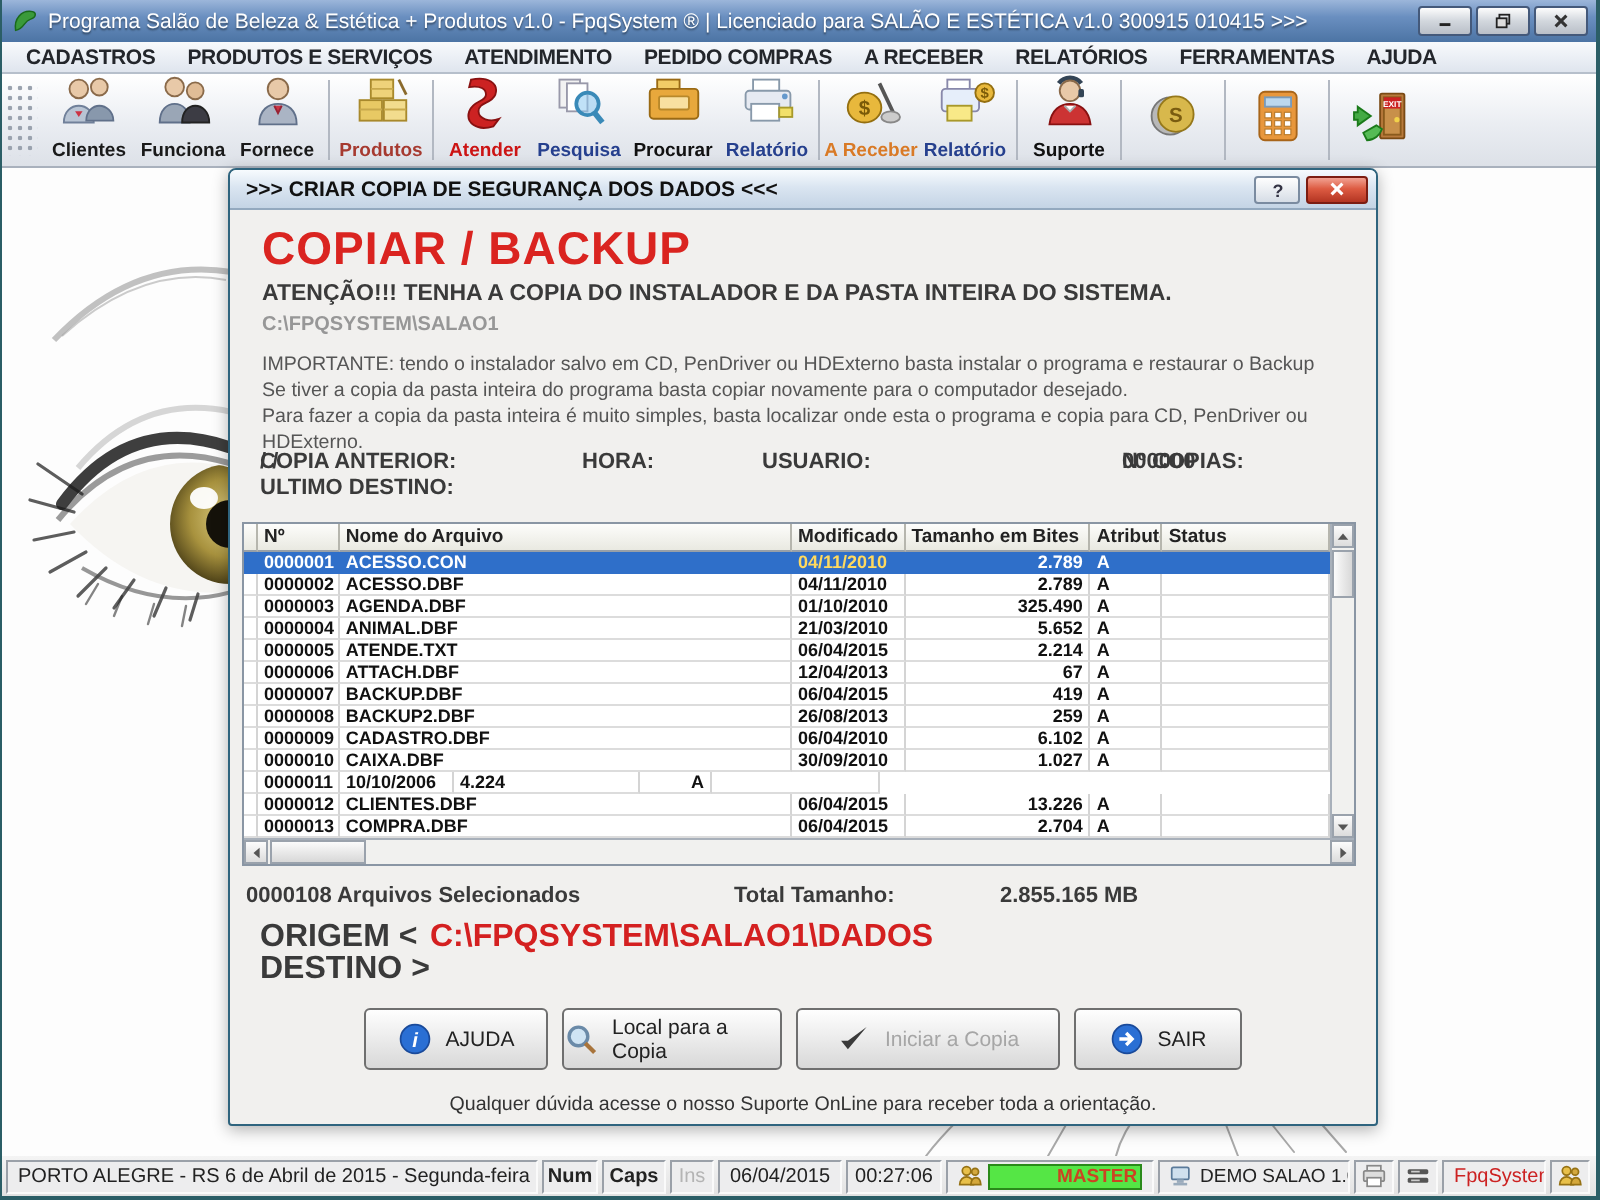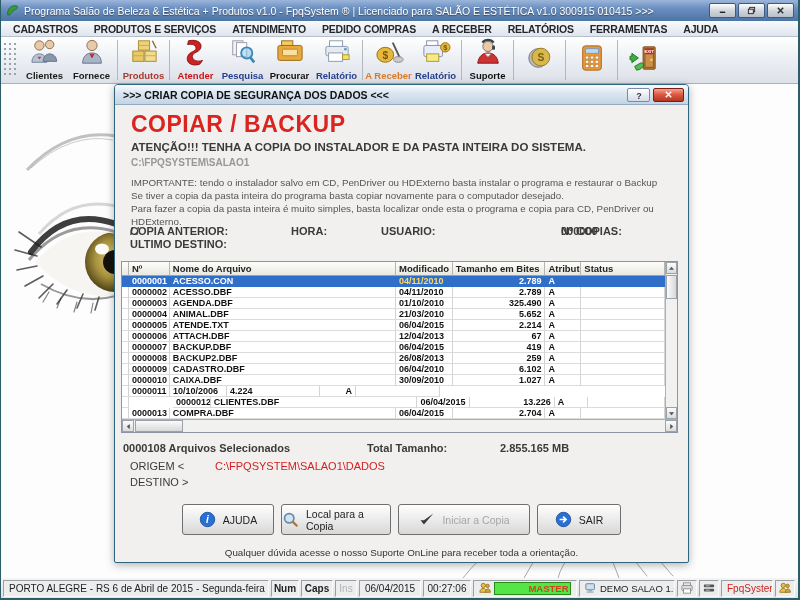--- a/index.html
+++ b/index.html
@@ -92,21 +92,21 @@
   .sb-arrow svg { width:7px; height:7px; }
   .v-thumb { height:24px; margin-top:1px; background:linear-gradient(90deg,#fbfbfb,#d8d8d8);
     border:1px solid #9aa2ac; }
   .hscroll { height:13px; border-top:1px solid #a8b0ba; background:#f1f1ef; display:flex; }
   .hs-arrow { width:12px; height:100%; background:linear-gradient(#fcfcfc,#dcdcdc);
     border:1px solid #9aa2ac; display:flex; align-items:center; justify-content:center; }
   .hs-arrow svg { width:7px; height:7px; }
   .h-thumb { width:48px; margin-left:1px; background:linear-gradient(#fbfbfb,#d8d8d8); border:1px solid #9aa2ac; }
 
   .summary span { position:absolute; font-size:11px; font-weight:700; color:#3a3a3a; white-space:nowrap; }
-  .origem span, .destino span { position:absolute; font-size:11px; font-weight:400; white-space:nowrap; }
+  .origem span, .destino span { position:absolute; font-size:16px; font-weight:700; white-space:nowrap; }
 
   .dlg-buttons { position:absolute; left:0; top:399px; width:100%; display:flex;
     justify-content:center; gap:7px; }
   .dlg-btn { height:31px; border:1px solid #6f6f6f; border-radius:3px;
     background:linear-gradient(#fefefe,#ececec 48%,#d8d8d8); display:flex; align-items:center;
     justify-content:center; gap:7px; font-size:10.5px; color:#222; }
   .dlg-btn svg { width:17px; height:17px; }
   .dlg-btn.disabled { color:#a6a6a6; }
   .dlg-footer { position:absolute; left:0; top:442px; width:100%; text-align:center;
     font-size:9.8px; color:#333; }
@@ -171,20 +171,29 @@
     <div class="grip"></div>
   <div class="tool-btn">
         <span><svg viewBox="0 0 32 30">
             <circle cx="10" cy="8" r="5" fill="#e8c9a8" stroke="#8a6a4a"></circle>
             <path d="M2 26c0-6 4-9 8-9s8 3 8 9z" fill="#b8c4d4" stroke="#70809a"></path>
             <circle cx="21" cy="7" r="4.5" fill="#e8c9a8" stroke="#8a6a4a"></circle>
             <path d="M14 25c0-5 3.5-8 7-8s7.5 3 7.5 8z" fill="#8898ac" stroke="#60708a"></path>
             <path d="M8 20l2 3 2-3" fill="#cc3344"></path>
           </svg></span>
         <div class="tool-label" style="color: rgb(26, 26, 26);">Clientes</div>
+      </div>
+      <div class="tool-btn">
+        <span><svg viewBox="0 0 32 30">
+            <circle cx="11" cy="7" r="5" fill="#e8c9a8" stroke="#8a6a4a"></circle>
+            <path d="M3 26c0-7 4-10 8-10s8 3 8 10z" fill="#9aa6b6" stroke="#60708a"></path>
+            <circle cx="22" cy="9" r="4.5" fill="#e0bc96" stroke="#8a6a4a"></circle>
+            <path d="M15 26c0-6 3.5-9 7-9s7.5 3 7.5 9z" fill="#3c3c44" stroke="#222"></path>
+          </svg></span>
+        <div class="tool-label" style="color: rgb(26, 26, 26);">Funciona</div>
       </div>
       <div class="tool-btn">
         <span><svg viewBox="0 0 32 30">
             <circle cx="16" cy="8" r="5.5" fill="#e8c9a8" stroke="#8a6a4a"></circle>
             <path d="M6 27c0-8 5-11 10-11s10 3 10 11z" fill="#aab4c4" stroke="#60708a"></path>
             <path d="M14 17l2 4 2-4" fill="#cc3344" stroke="#992233"></path>
           </svg></span>
         <div class="tool-label" style="color: rgb(26, 26, 26);">Fornece</div>
       </div>
       <div class="tool-sep"></div>
@@ -501,21 +510,21 @@
                   <div class="grow">
                     <div class="cell" style="width: 5px;"></div>
                     <div class="cell" style="width: 41px;">0000011</div>
                     <div class="cell" style="width: 57px;">10/10/2006</div>
                     <div class="cell" style="width: 93px;">4.224</div>
                     <div class="cell" style="width: 36px;">A</div>
                     <div class="cell" style="width: 84px;"></div>
                   </div>
                   <div class="grow">
                     <div class="cell" style="width: 5px;"></div>
-                    <div class="cell" style="width: 41px; margin-left: 44px;">0000012</div>
+                    <div class="cell" style="width: 41px;">0000012</div>
                     <div class="cell" style="width: 227px;">CLIENTES.DBF</div>
                     <div class="cell" style="width: 57px;">06/04/2015</div>
                     <div class="cell" style="width: 93px;">13.226</div>
                     <div class="cell" style="width: 36px;">A</div>
                     <div class="cell" style="width: 84px;"></div>
                   </div>
                   <div class="grow">
                     <div class="cell" style="width: 5px;"></div>
                     <div class="cell" style="width: 41px;">0000013</div>
                     <div class="cell" style="width: 227px;">COMPRA.DBF</div>

